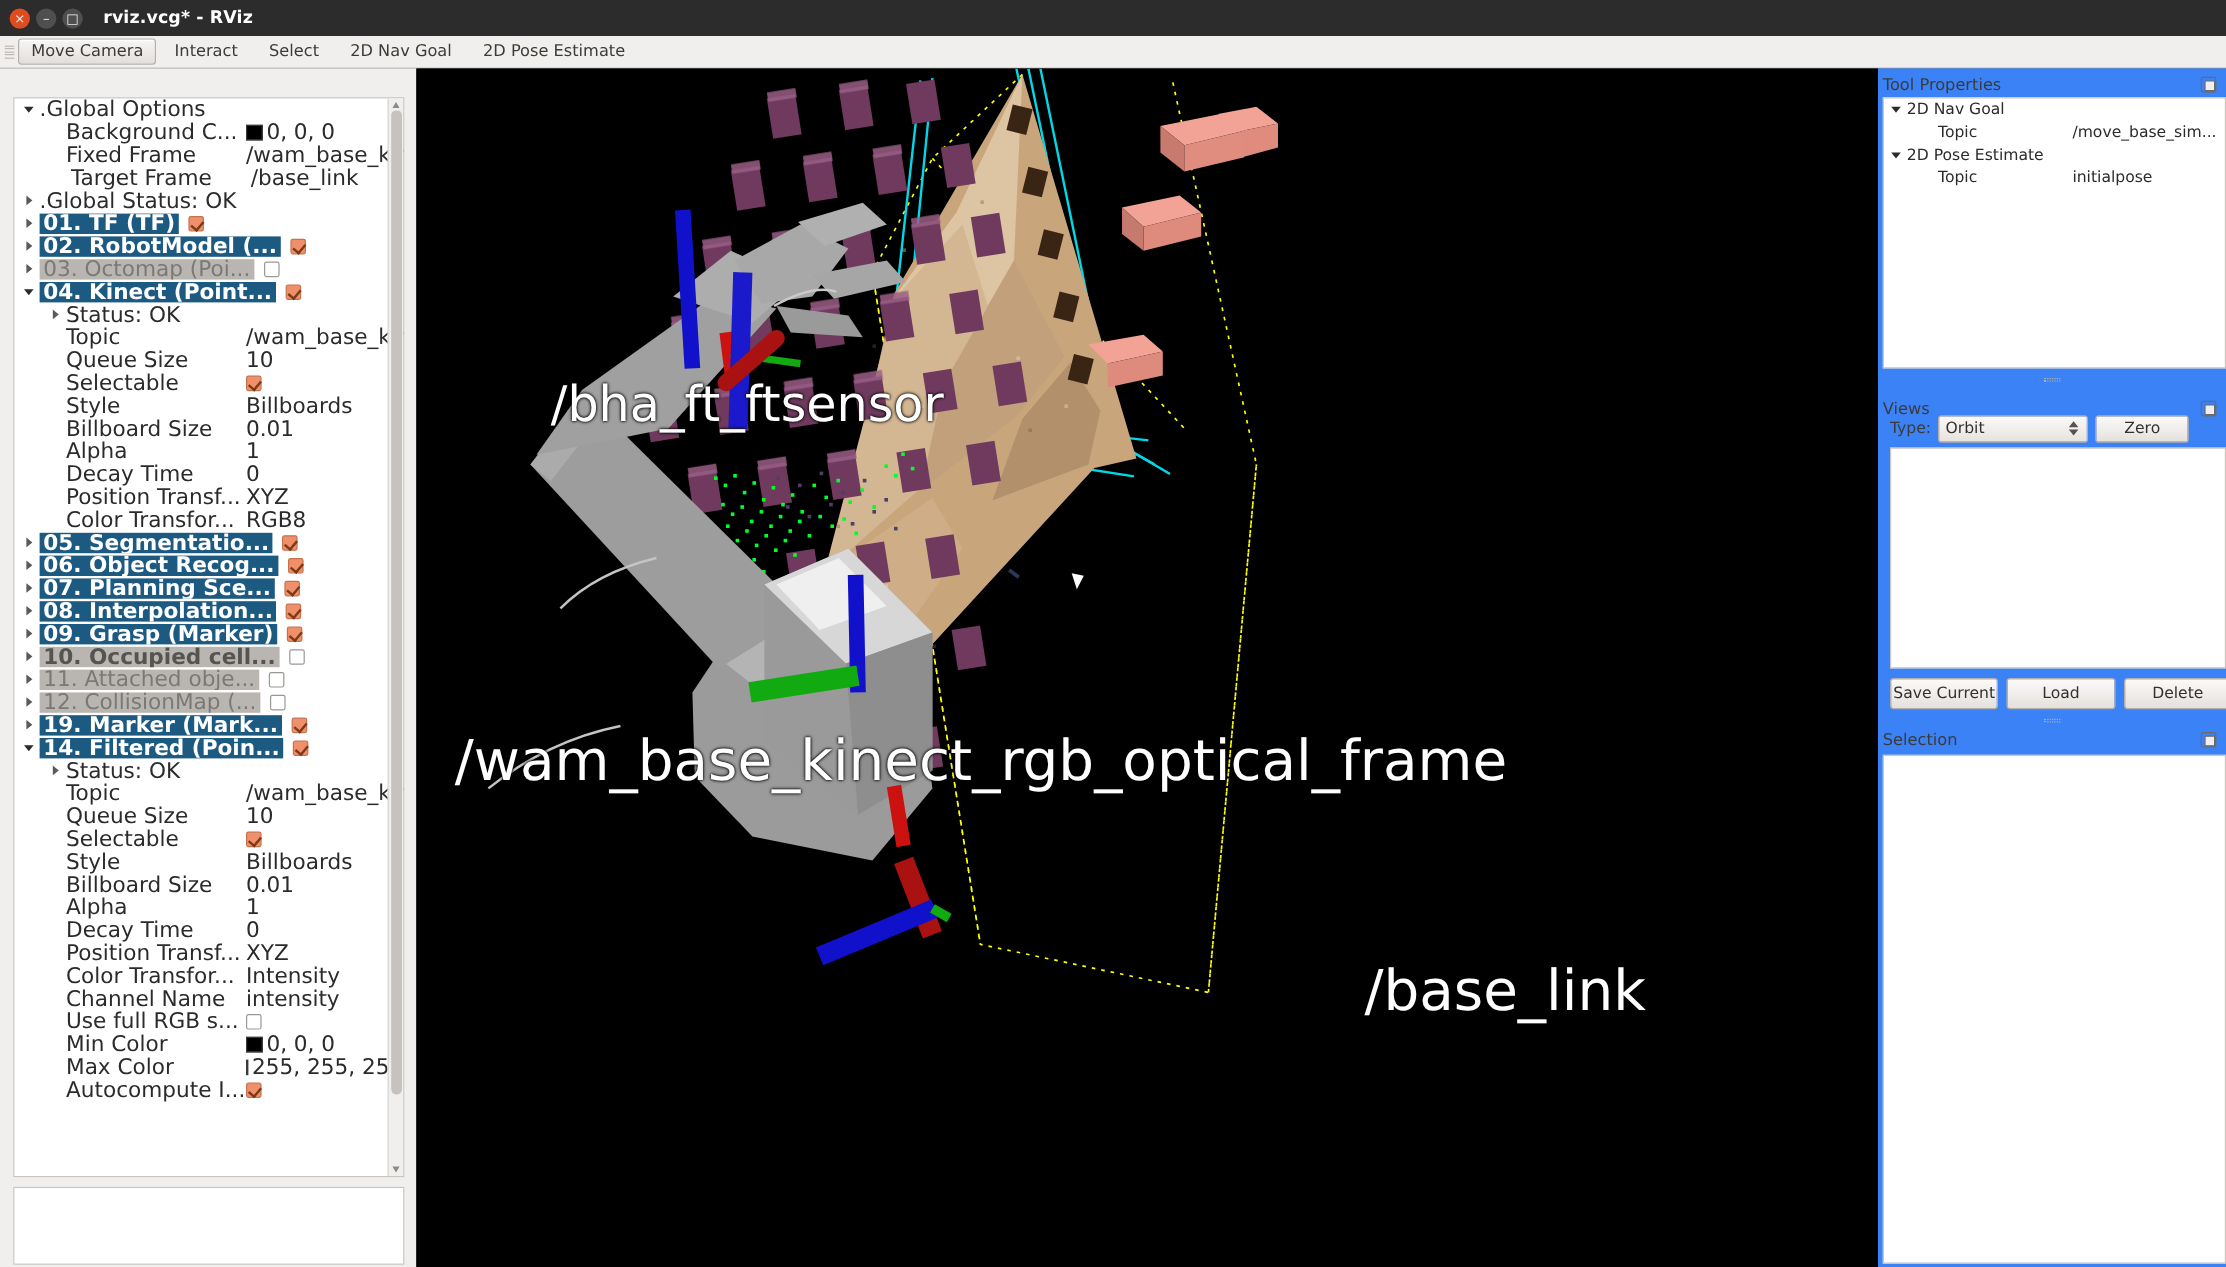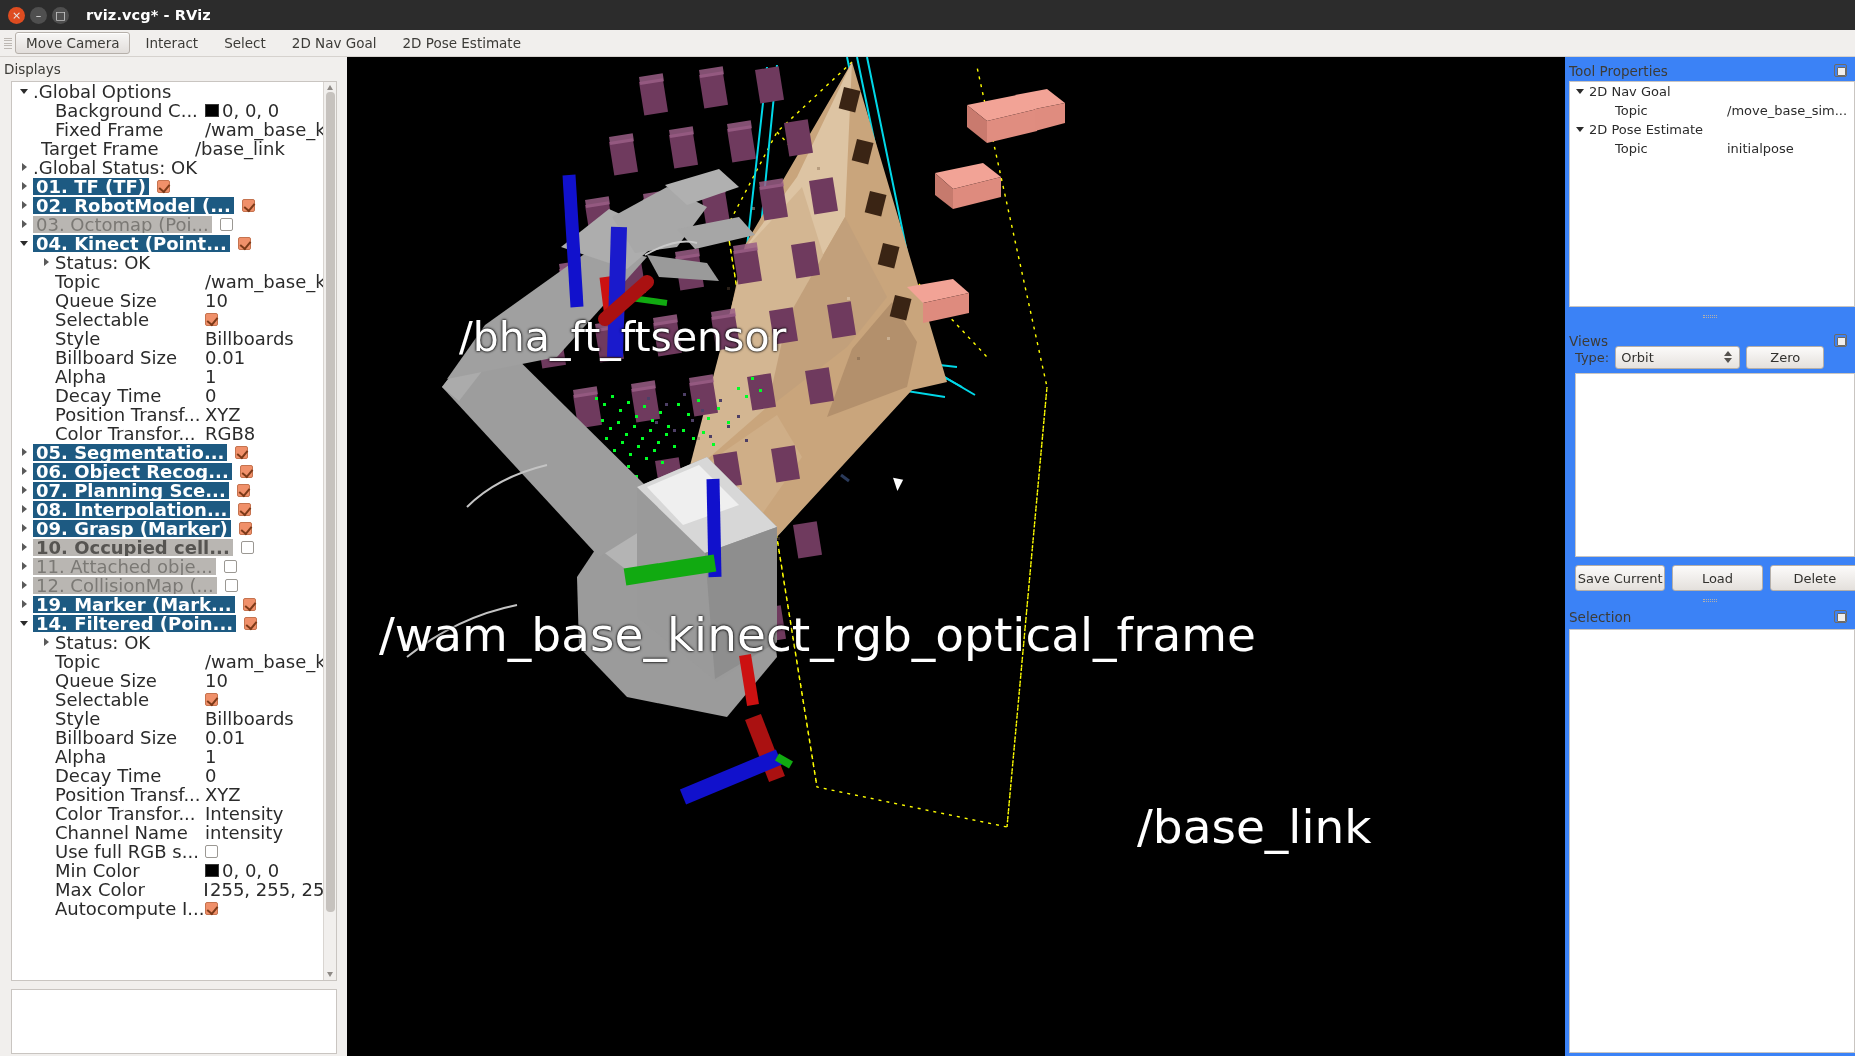--- a/index.html
+++ b/index.html
@@ -261,23 +261,20 @@
   <div id="toolbar-items" style="display:flex;align-items:center;">
       <div class="toolbtn active">Move Camera</div>
       <div class="toolbtn">Interact</div>
       <div class="toolbtn">Select</div>
       <div class="toolbtn">2D Nav Goal</div>
       <div class="toolbtn">2D Pose Estimate</div>
     </div>
 </div>
 
 <div id="displays">
-  <div id="displays-title" class="panel-title">
-    <span>Displays</span>
-  </div>
 
   <div id="tree-wrap">
     <div id="tree">
         <div class="row" style="padding-left: 8px;">
           <span class="arrow open"></span>
           <span class="rname" style="width: 190px;">.Global Options</span>
           <span class="rval" style="margin-left: auto; width: 128px;"></span>
         </div>
         <div class="row" style="padding-left: 30px;">
           <span class="arrow"></span>
@@ -287,21 +284,21 @@
             <span>0, 0, 0</span>
           </span>
         </div>
         <div class="row" style="padding-left: 30px;">
           <span class="arrow"></span>
           <span class="rname" style="width: 150px;">Fixed Frame</span>
           <span class="rval" style="margin-left: auto; width: 128px;">
             <span>/wam_base_kinec...</span>
           </span>
         </div>
-        <div class="row" style="padding-left: 16px;">
+        <div class="row" style="padding-left: 34px;">
           <span class="arrow"></span>
           <span class="rname" style="width: 150px;">Target Frame</span>
           <span class="rval" style="margin-left: auto; width: 128px;">
             <span>/base_link</span>
           </span>
         </div>
         <div class="row" style="padding-left: 8px;">
           <span class="arrow closed"></span>
           <span class="rname" style="width: 190px;">.Global Status: OK</span>
           <span class="rval" style="margin-left: auto; width: 128px;"></span>

